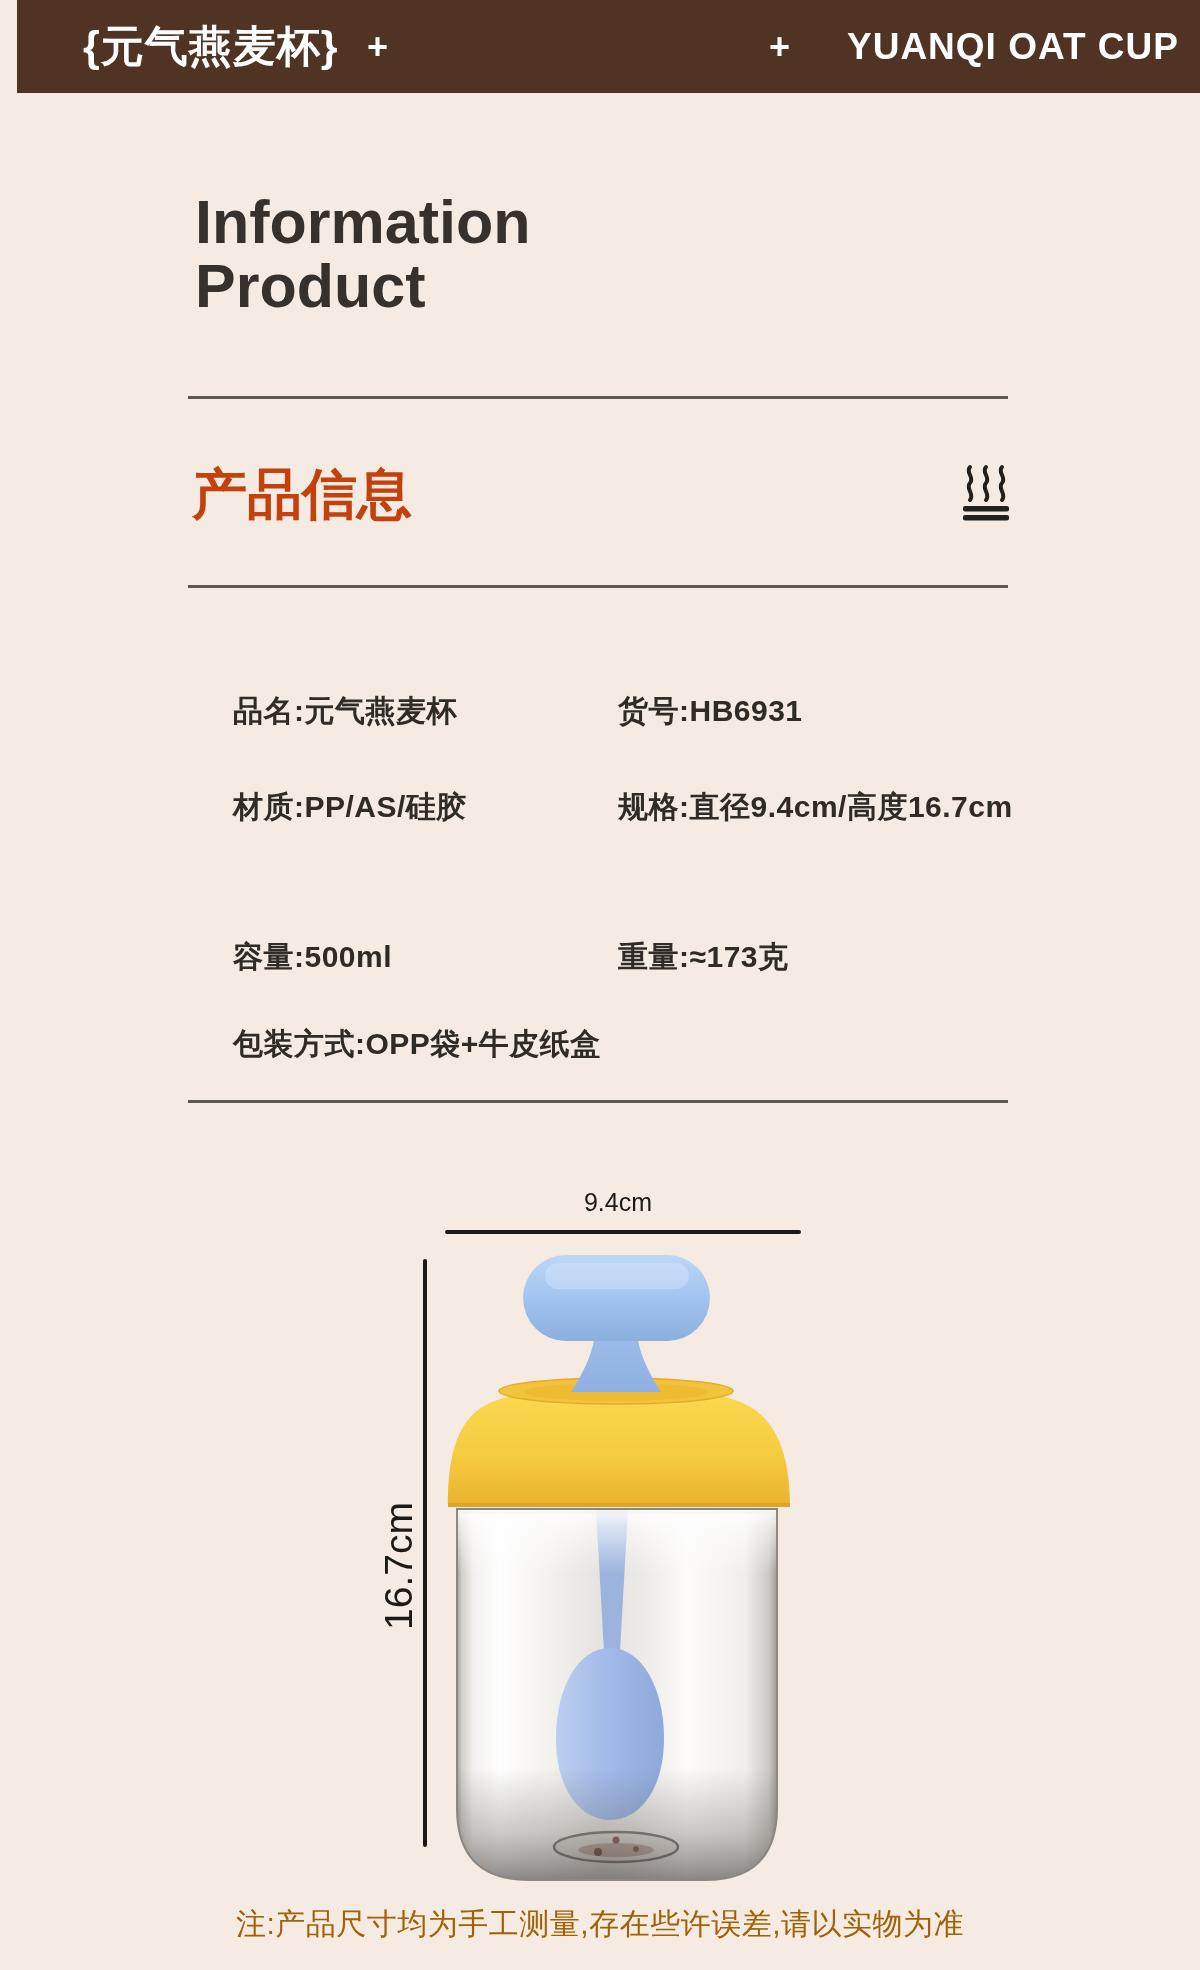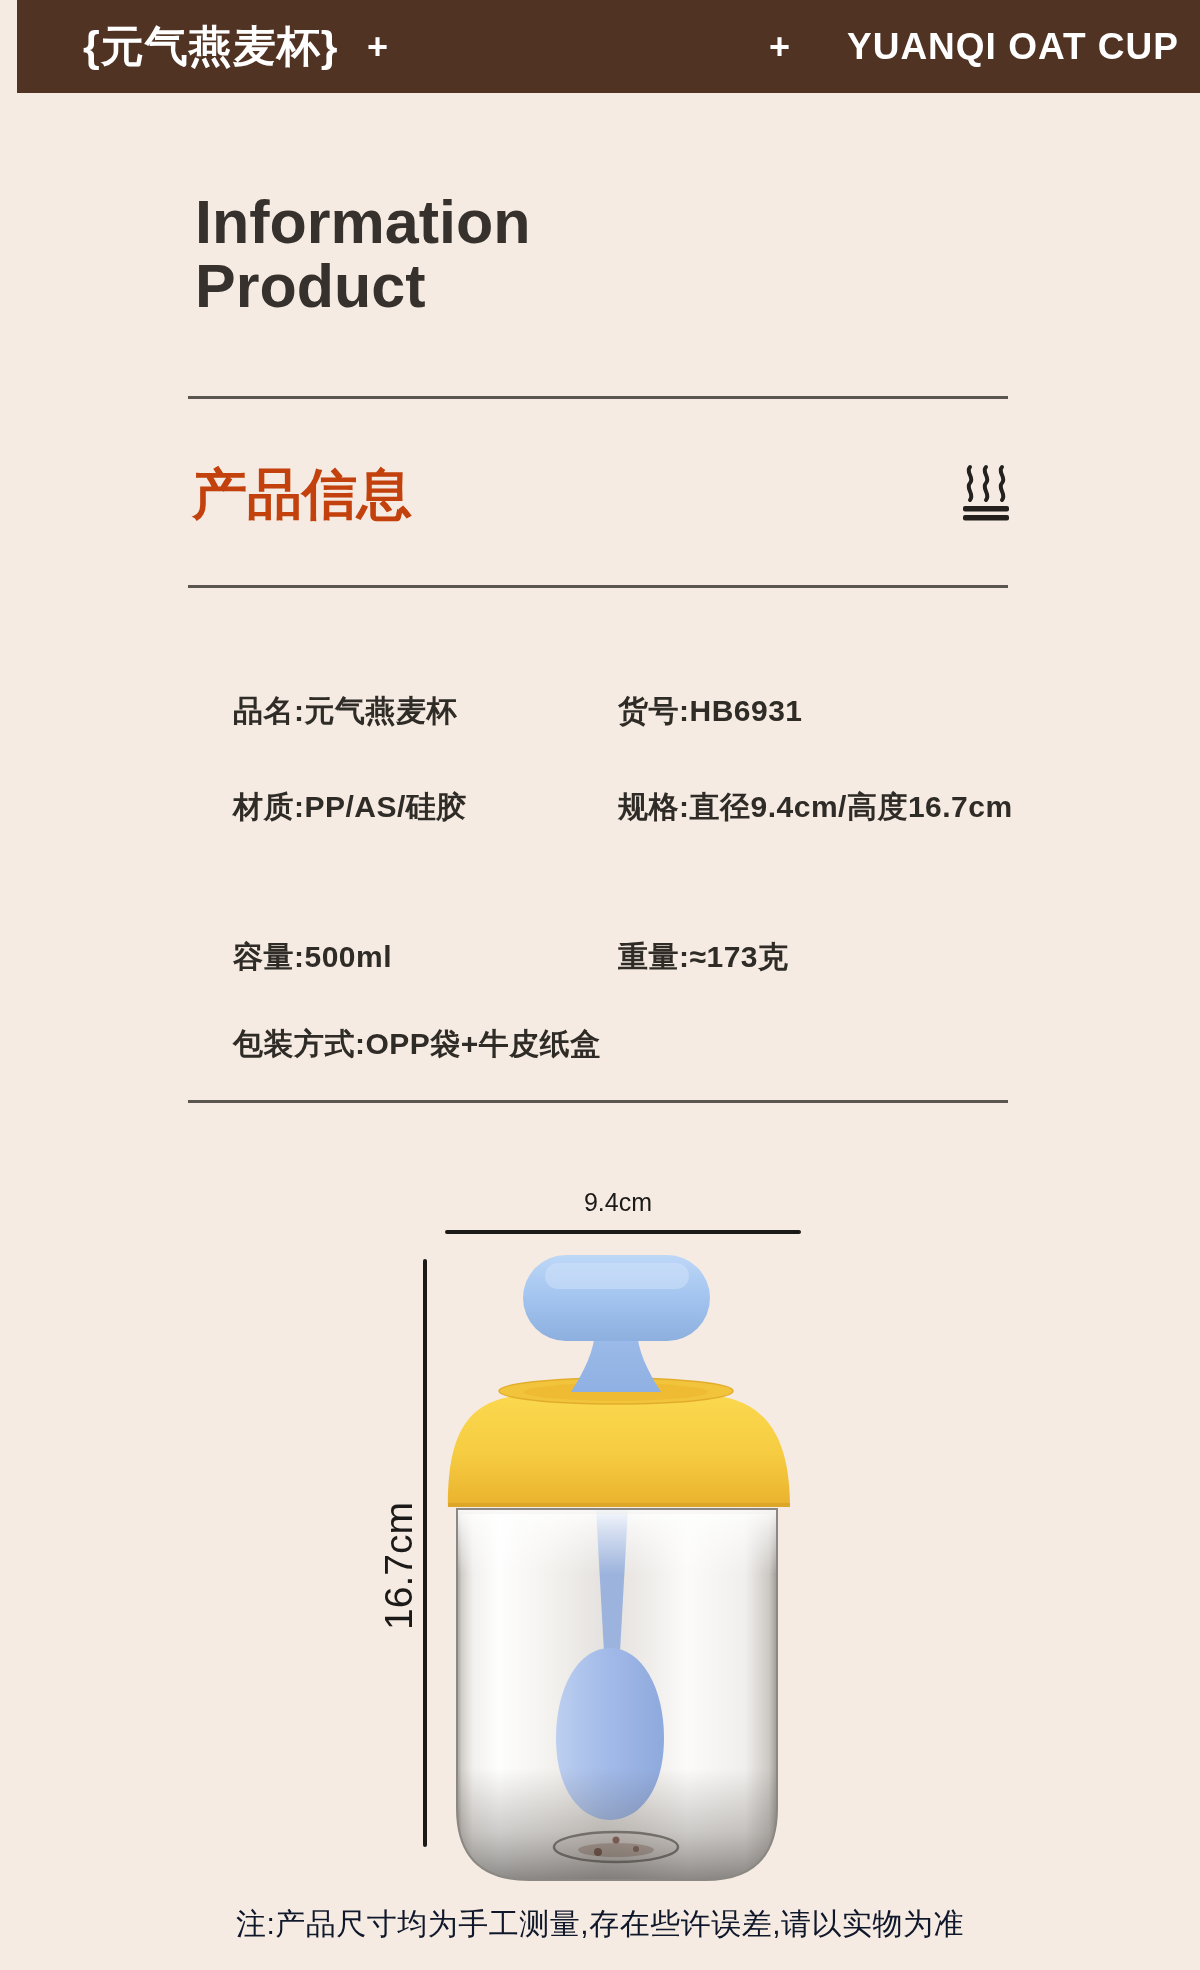--- a/index.html
+++ b/index.html
@@ -70,21 +70,21 @@
   .vline{position:absolute;left:423px;top:1259px;width:4px;height:588px;border-radius:2px;background:var(--dim-line);}
   .dim-h{
     position:absolute;left:399px;top:1566px;
     transform:translate(-50%,-50%) rotate(-90deg);
     font-size:39px;font-weight:500;color:var(--dim-line);white-space:nowrap;
   }
   .product-svg{position:absolute;left:400px;top:1244px;}
   
   .note{
     position:absolute;left:600px;top:1906px;transform:translateX(-50%);
-    font-size:30px;line-height:36px;font-weight:500;color:#0f172a;
+    font-size:30px;line-height:36px;font-weight:500;color:#a16207;
     white-space:nowrap;letter-spacing:0.5px;
   }
 </style>
 </head>
 <body>
 
 <div class="page">
 
   <header class="topbar">
     <span class="brand-cn">{元气燕麦杯}</span>

